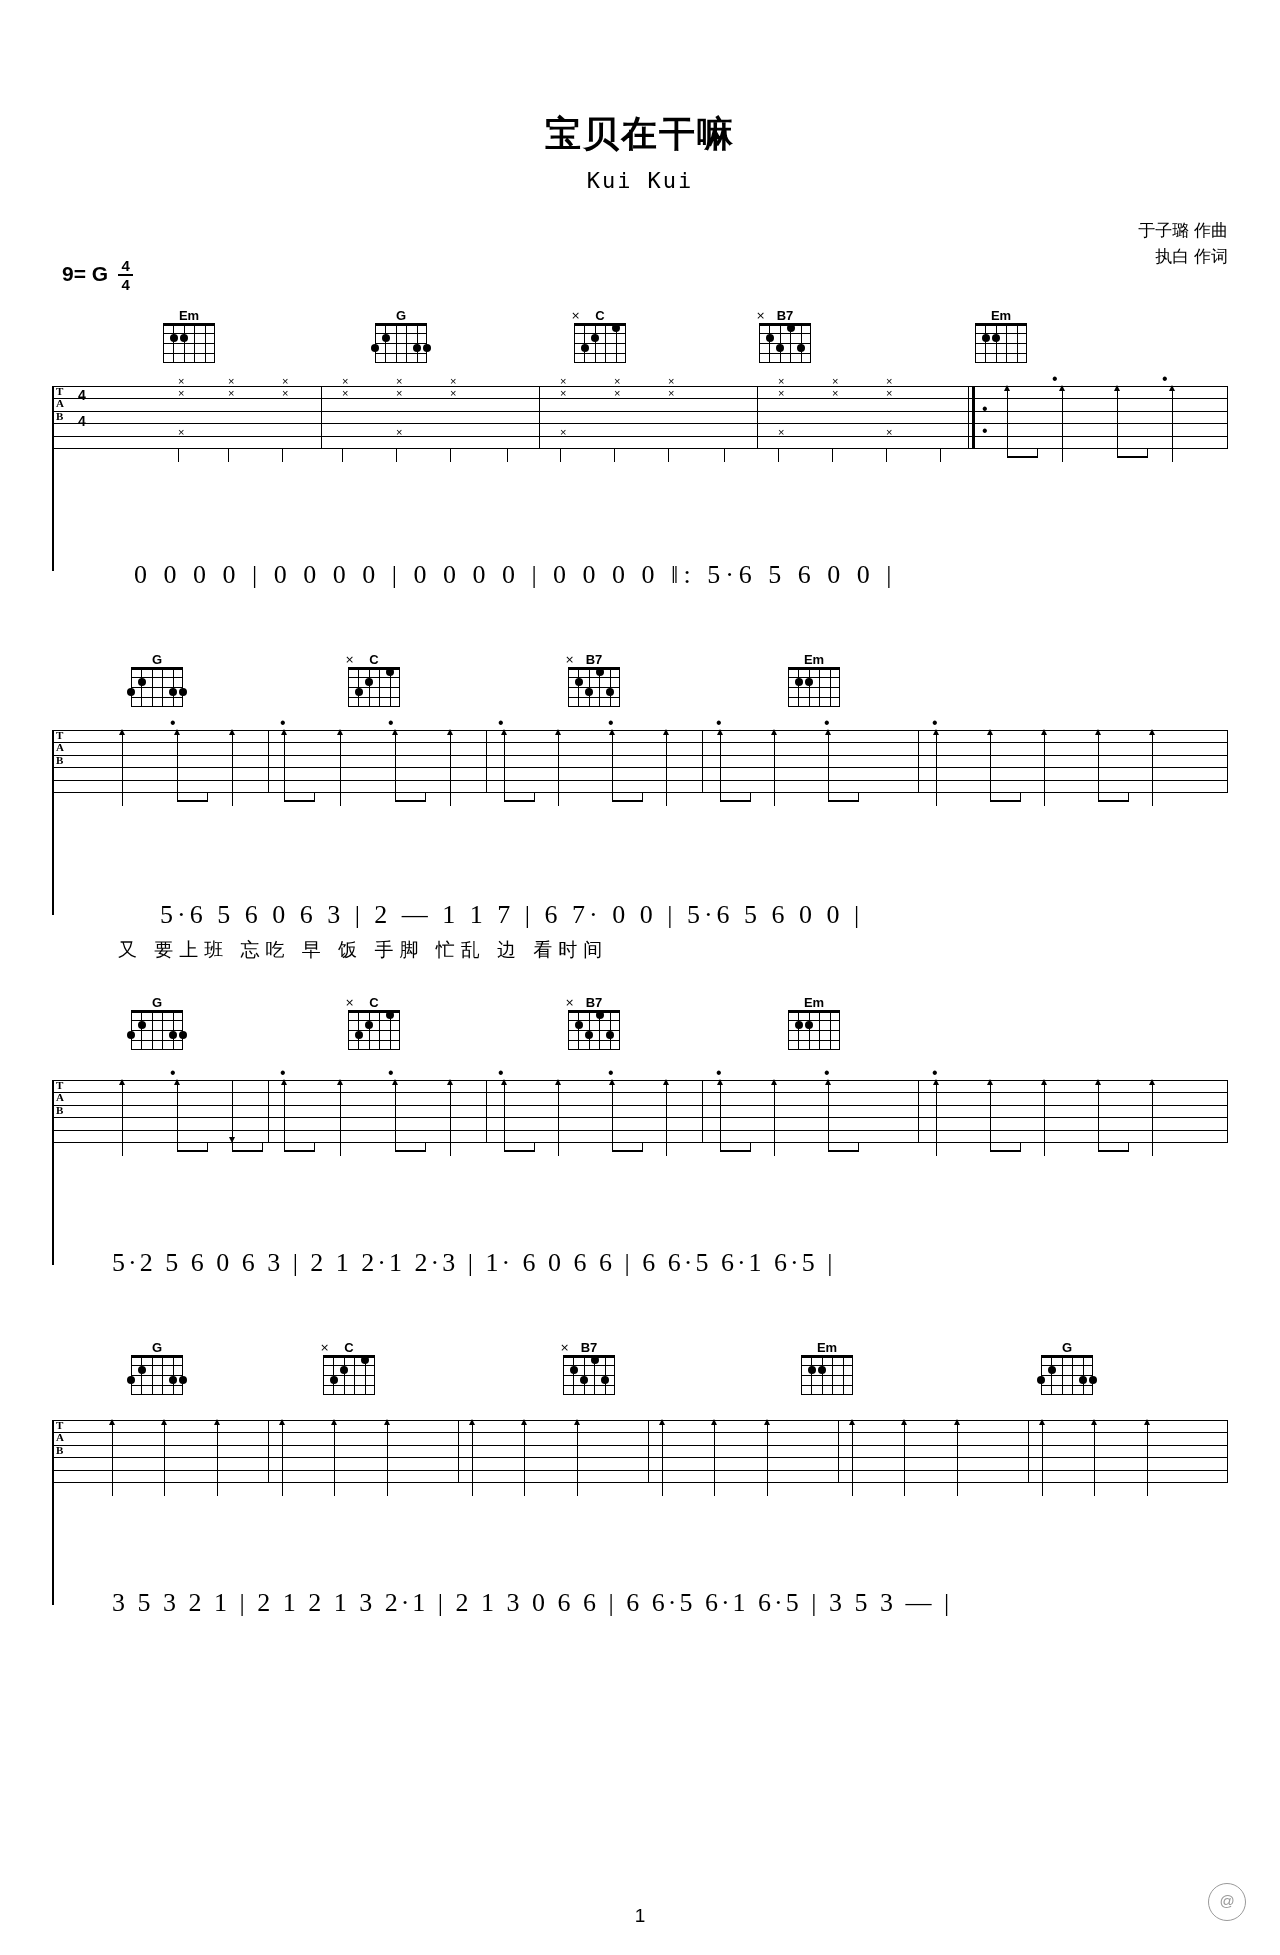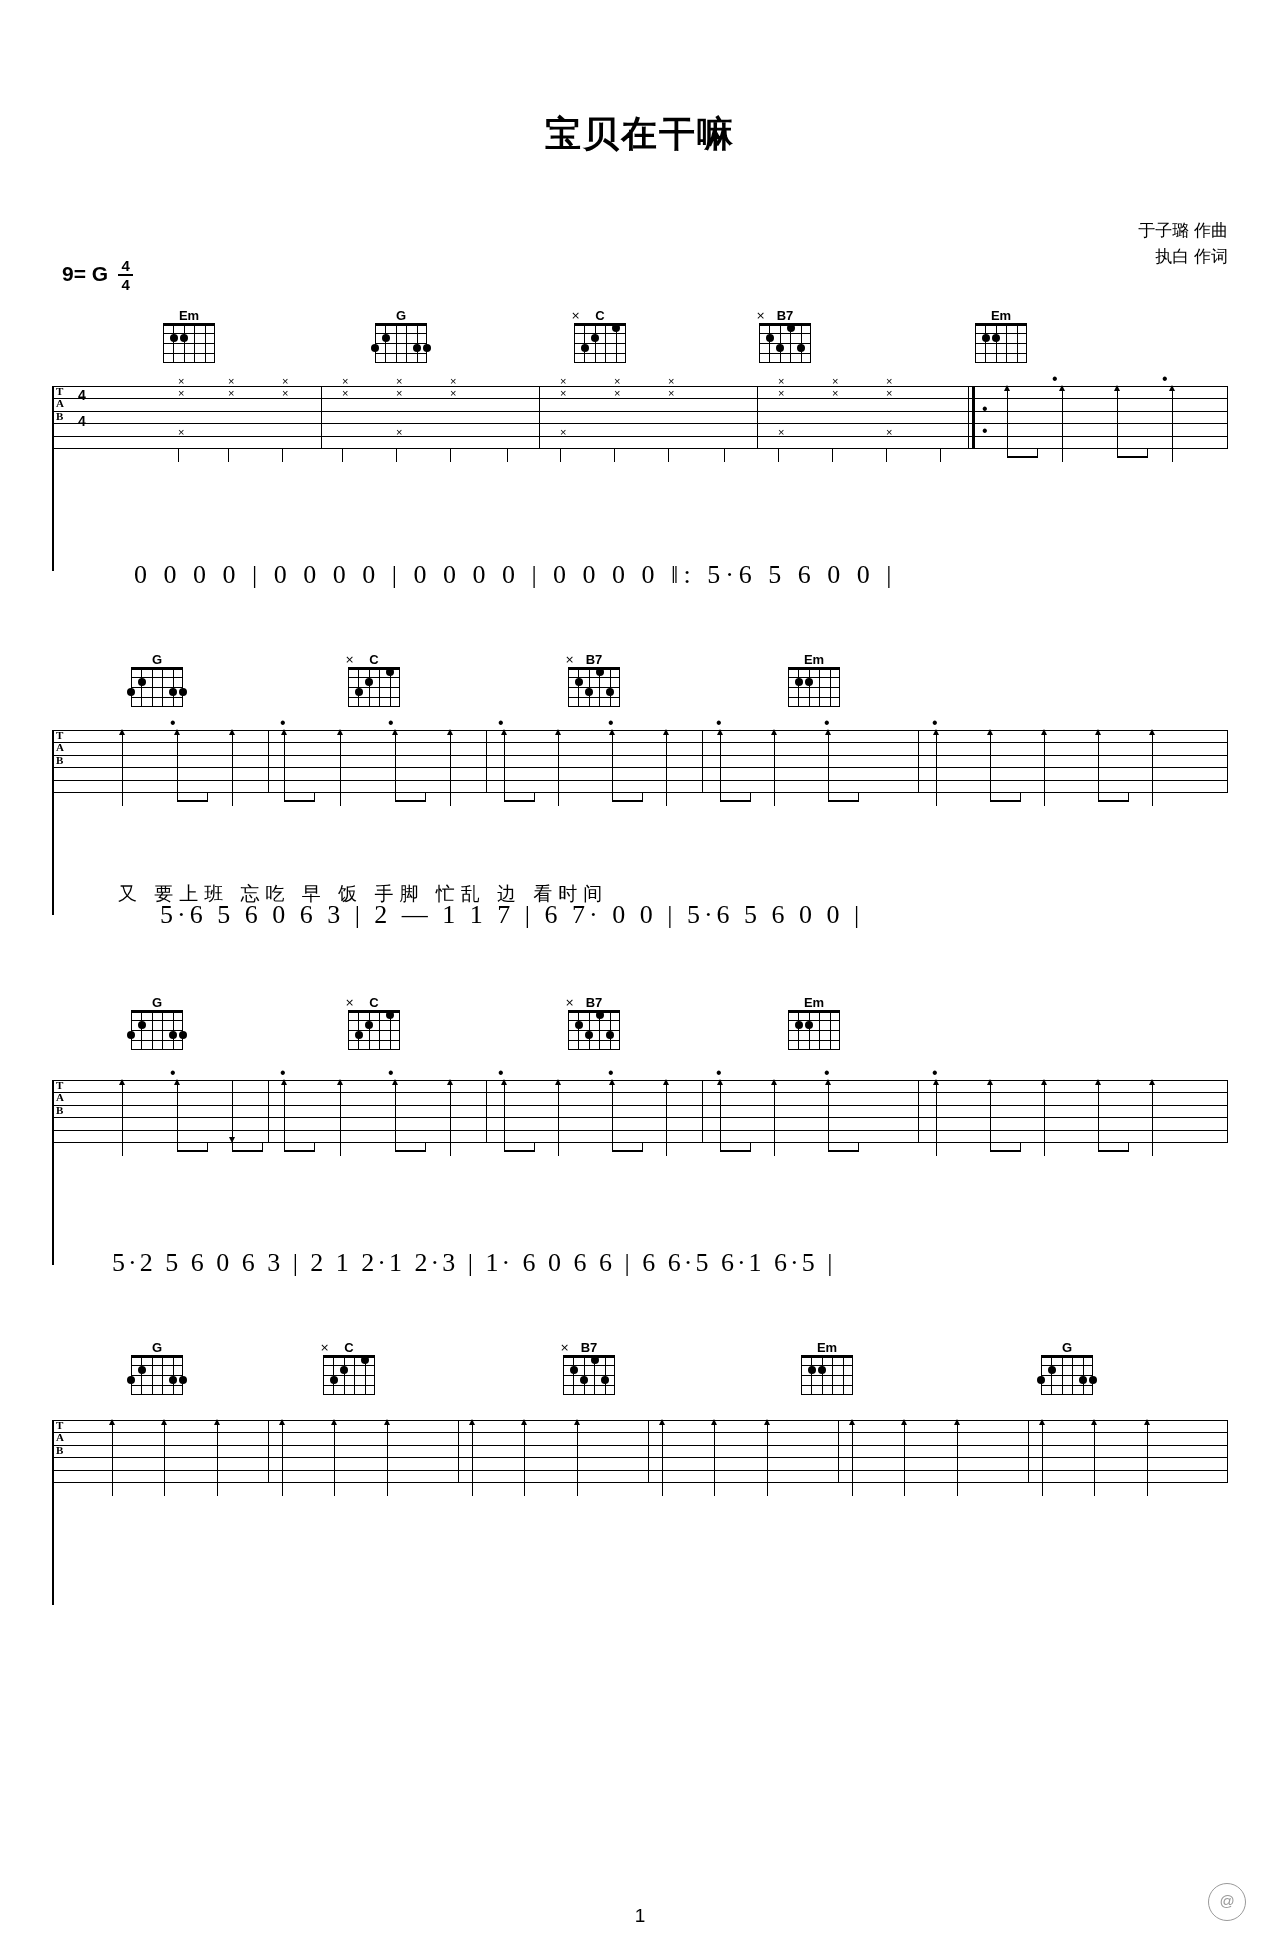--- a/index.html
+++ b/index.html
@@ -50,20 +50,21 @@
 
   .pagenum{position:absolute;bottom:28px;left:0;width:1280px;text-align:center;font-size:19px;}
   .weibo{position:absolute;right:34px;bottom:34px;width:36px;height:36px;border:1.5px solid #9a9a9a;border-radius:50%;color:#9a9a9a;font-size:15px;text-align:center;line-height:34px;}
 </style>
 </head>
 <body>
 
 <div class="page">
 
   <div class="title">宝贝在干嘛</div>
+  <div class="subtitle">Kui Kui</div>
 
   <div class="credits">
     <div>于子璐 作曲</div>
     <div>执白 作词</div>
   </div>
 
   <div class="keysig">
     <span>9= G</span>
     <span class="frac">
       <span>4</span>
@@ -403,21 +404,21 @@
       <div class="beam" style="left:1046px;top:8px;width:30px"></div>
       <div class="stem" style="left:1046px;top:0;height:10px"></div>
         <div class="stem" style="left:1076px;top:0;height:10px"></div>
       <div class="stem" style="left:1100px;top:0;height:14px"></div>
     </div>
   </div>
 
   <div class="numrow" style="top:900px;">
     <div class="num" style="left:60px;letter-spacing:4px;margin-left:48px;">5·6 5 6 0  6 3 | 2 —  1 1 7 | 6 7·  0 0 | 5·6 5 6 0  0 |</div>
   </div>
-  <div class="numrow" style="top:882px;text-decoration:underline;">
+  <div class="numrow" style="top:938px;text-decoration:underline;">
     <div class="lyric" style="left:66px;letter-spacing:6px;">又 要上班  忘吃 早   饭 手脚 忙乱        边 看时间</div>
   </div>
 
   <div class="chord" style="left:128px;top:995px;">
     <div class="cname">G</div>
     <div class="chordbox">
       <div class="grid"></div>
       <div class="v" style="left:10px"></div>
         <div class="v" style="left:20.5px"></div>
         <div class="v" style="left:31px"></div>
@@ -717,17 +718,20 @@
       <div class="stem" style="left:715px;top:0;height:14px"></div>
       <div class="stem" style="left:800px;top:0;height:14px"></div>
       <div class="stem" style="left:852px;top:0;height:14px"></div>
       <div class="stem" style="left:905px;top:0;height:14px"></div>
       <div class="stem" style="left:990px;top:0;height:14px"></div>
       <div class="stem" style="left:1042px;top:0;height:14px"></div>
       <div class="stem" style="left:1095px;top:0;height:14px"></div>
     </div>
   </div>
 
+  <div class="numrow" style="top:1588px;">
+    <div class="num" style="left:60px;letter-spacing:3px;">3 5 3 2 1 | 2 1 2 1 3  2·1 | 2 1  3 0 6 6 | 6  6·5 6·1 6·5 | 3 5 3 — |</div>
+  </div>
 
   <div class="pagenum">1</div>
   <div class="weibo">@</div>
 
 </div>
 
 </body></html>

